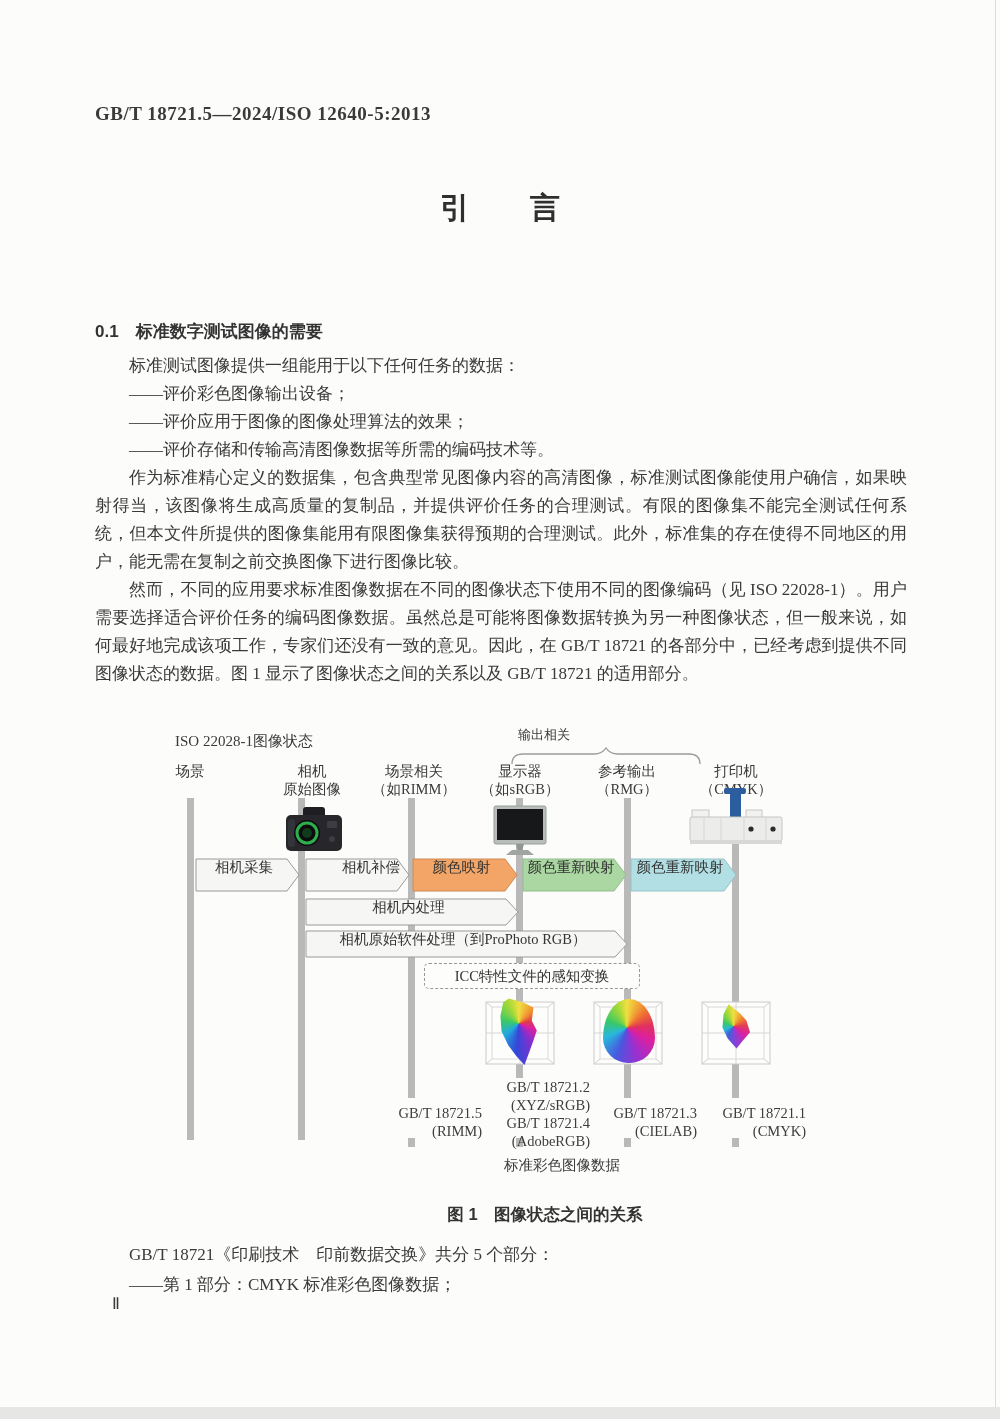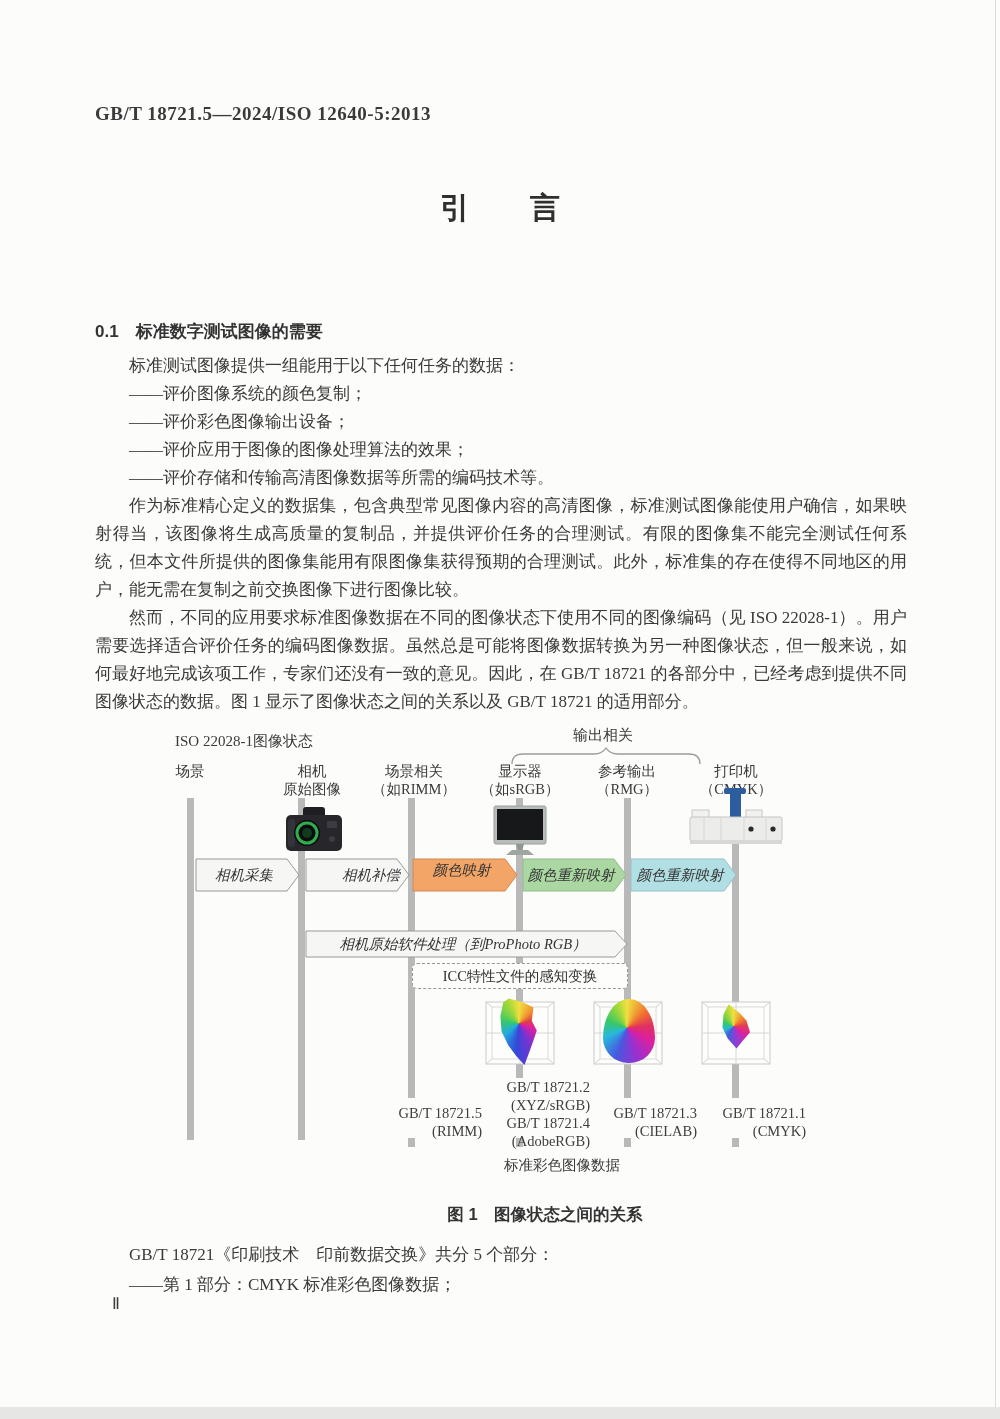--- a/index.html
+++ b/index.html
@@ -20,29 +20,29 @@
   #section-heading{left:95px; top:320px; font-family:"Liberation Sans",sans-serif;
     font-weight:700; font-size:17px; color:#333; z-index:2;}
   
   #body-text{left:95px; top:352px; width:812px; font-size:17px; line-height:28px;
     text-align:justify; z-index:2;}
   #body-text p{margin:0; text-indent:2em;}
   #body-text .bullet{text-indent:2em;}
   
   #figure{left:0; top:720px; width:1000px; height:460px; z-index:1; font-size:14.5px;}
   #iso-label{left:175px; top:12px; font-size:15px;}
-  #output-related{left:518px; top:6px; width:170px; text-align:center; font-size:15px;}
+  #output-related{left:518px; top:6px; width:170px; font-size:13px;}
   #brace{left:510px; top:27px;}
   .col-label{top:42px; width:120px; text-align:center; line-height:18px; font-size:14.5px;}
   .vbar{width:7px; background:#b9b9b9;}
   .vstub{width:7px; height:9px; background:#b9b9b9; top:418px;}
-  .arrow{display:flex; align-items:center; justify-content:center;font-style:italic;}
+  .arrow{display:flex; justify-content:center;}
   .arrow svg{position:absolute; left:0; top:0;}
   .arrow .lbl{position:relative; z-index:1; padding-right:8px; color:#333;}
-  #dashed-box{left:412px; top:243px; width:214px; height:24px; border:1px dashed #979797;
+  #dashed-box{left:424px; top:243px; width:214px; height:24px; border:1px dashed #979797;
     border-radius:5px; display:flex; align-items:center; justify-content:center; color:#333; background:#fdfdfc;}
   .gamut{width:80px; height:80px; top:274px;}
   .gamut svg{position:absolute; left:0; top:0;}
   .blob{position:absolute; z-index:1;}
   .blob1{left:12px; top:3px; width:56px; height:70px;
     background:conic-gradient(at 48% 38%, #f0e040 0deg, #f09030 45deg, #e04040 75deg, #dc20a0 110deg, #8030d0 150deg, #3448d8 185deg, #22aade 230deg, #38c868 280deg, #a0d838 330deg, #f0e040 360deg);
     clip-path:polygon(30% 2%, 56% 8%, 74% 15%, 71% 34%, 80% 48%, 74% 62%, 67% 78%, 58% 97%, 44% 85%, 29% 69%, 17% 49%, 15% 27%, 20% 8%);}
   .blob2{left:15px; top:5px; width:52px; height:64px;
     background:conic-gradient(at 46% 45%, #f0e040 0deg, #f07030 50deg, #e03060 85deg, #dc20a0 120deg, #9a30d0 160deg, #4858e0 200deg, #28b8dc 245deg, #38c868 290deg, #a0d838 335deg, #f0e040 360deg);
     border-radius:50% 50% 50% 50% / 62% 62% 40% 40%;}
@@ -64,21 +64,20 @@
 <body>
 
 <div id="page">
 
   <div class="abs" id="header-code">GB/T 18721.5—2024/ISO 12640-5:2013</div>
   <div class="abs" id="doc-title">引　　言</div>
   <div class="abs" id="section-heading">0.1　标准数字测试图像的需要</div>
 
   <div class="abs" id="body-text">
     <p>标准测试图像提供一组能用于以下任何任务的数据：</p>
-    <div class="bullet">——评价图像系统的颜色复制；</div>
     <div class="bullet">——评价彩色图像输出设备；</div>
     <div class="bullet">——评价应用于图像的图像处理算法的效果；</div>
     <div class="bullet">——评价存储和传输高清图像数据等所需的编码技术等。</div>
     <p>作为标准精心定义的数据集，包含典型常见图像内容的高清图像，标准测试图像能使用户确信，如果映射得当，该图像将生成高质量的复制品，并提供评价任务的合理测试。有限的图像集不能完全测试任何系统，但本文件所提供的图像集能用有限图像集获得预期的合理测试。此外，标准集的存在使得不同地区的用户，能无需在复制之前交换图像下进行图像比较。</p>
     <p>然而，不同的应用要求标准图像数据在不同的图像状态下使用不同的图像编码（见 ISO 22028-1）。用户需要选择适合评价任务的编码图像数据。虽然总是可能将图像数据转换为另一种图像状态，但一般来说，如何最好地完成该项工作，专家们还没有一致的意见。因此，在 GB/T 18721 的各部分中，已经考虑到提供不同图像状态的数据。图 1 显示了图像状态之间的关系以及 GB/T 18721 的适用部分。</p>
   </div>
 
   <div class="abs" id="figure">
 
     <div class="abs" id="iso-label">ISO 22028-1图像状态</div>
@@ -178,20 +177,26 @@
         </svg>
       <span class="lbl">颜色重新映射</span>
     </div>
     <div class="abs arrow" style="left:630px; top:138px; width:108px; height:34px;">
       <svg width="108" height="34">
           <polygon points="1,1 94,1 106,17 94,33 1,33" stroke="#94c3c8" fill="#b2dfe3"></polygon>
         </svg>
       <span class="lbl">颜色重新映射</span>
     </div>
 
+    <div class="abs arrow" style="left:305px; top:178px; width:215px; height:28px;">
+      <svg width="215" height="28">
+          <polygon points="1,1 201,1 213,14 201,27 1,27" stroke="#9a9a9a" fill="#f6f6f4"></polygon>
+        </svg>
+      <span class="lbl">相机内处理</span>
+    </div>
     <div class="abs arrow" style="left:305px; top:210px; width:324px; height:28px;">
       <svg width="324" height="28">
           <polygon points="1,1 310,1 322,14 310,27 1,27" stroke="#9a9a9a" fill="#f6f6f4"></polygon>
         </svg>
       <span class="lbl">相机原始软件处理（到ProPhoto RGB）</span>
     </div>
 
     <div class="abs" id="dashed-box">
       <span>ICC特性文件的感知变换</span>
     </div>

